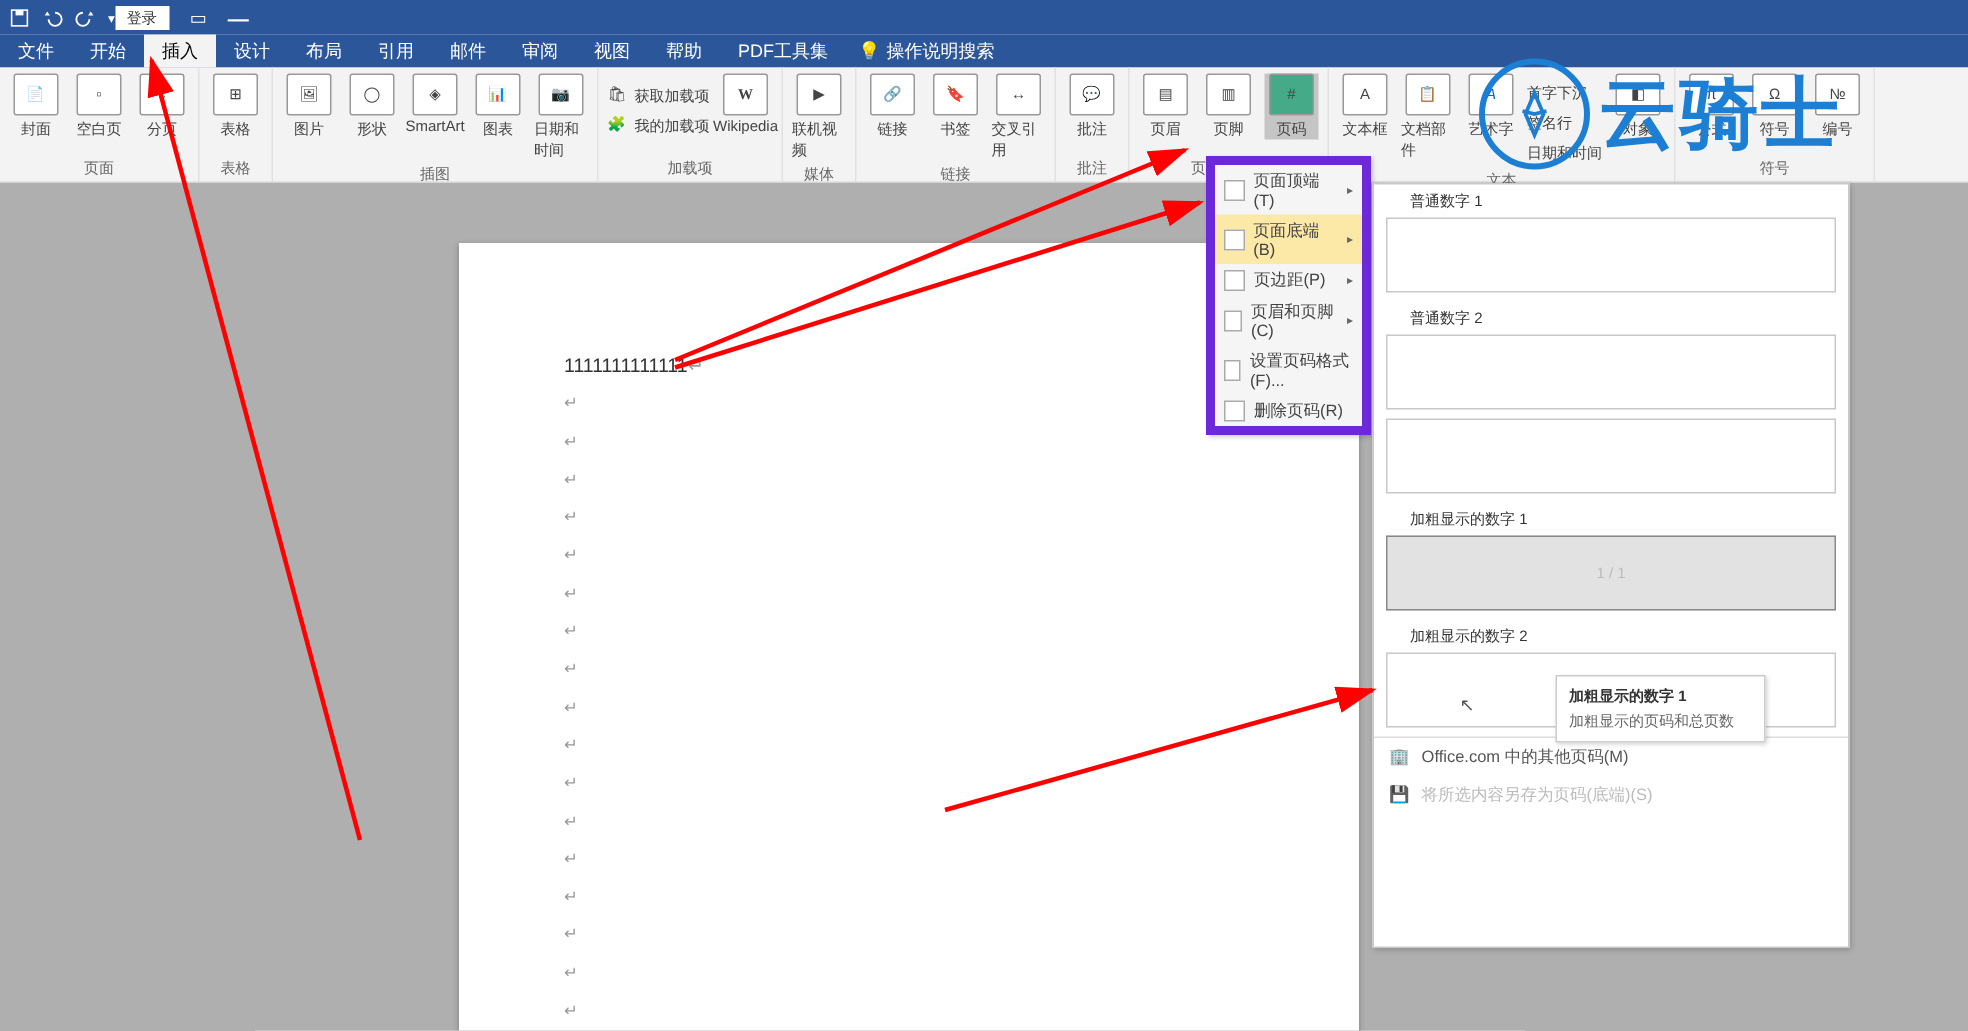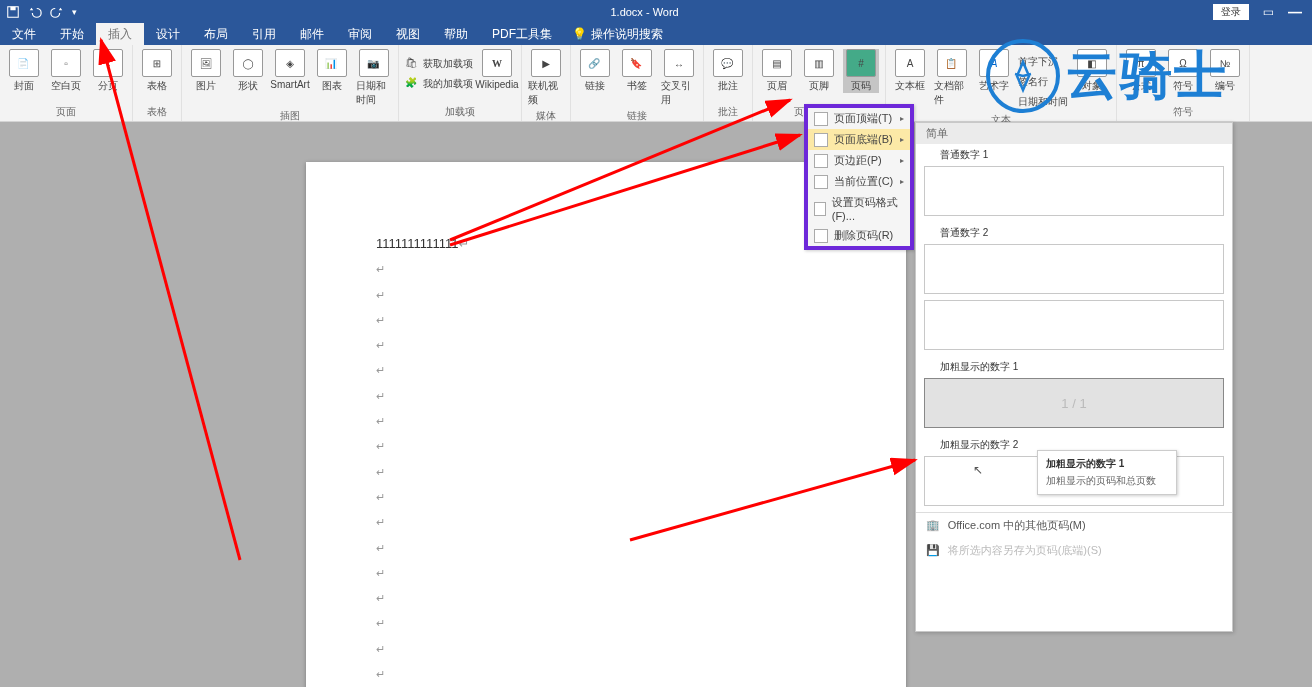--- a/index.html
+++ b/index.html
@@ -5,44 +5,44 @@
 *{margin:0;padding:0;box-sizing:border-box;font-family:"Microsoft YaHei",sans-serif;}
 body{width:1312px;height:687px;background:#e6e6e6;overflow:hidden;position:relative;}
 .titlebar{height:23px;background:#2b579a;color:#fff;display:flex;align-items:center;font-size:11px;}
 .titlebar-left{display:flex;align-items:center;gap:8px;padding-left:6px;}
 .titlebar-center{flex:1;text-align:center;}
 .titlebar-right{display:flex;align-items:center;gap:14px;padding-right:10px;}
 .titlebar-right .login{background:#fff;color:#333;padding:1px 8px;font-size:10px;}
 .qat-icon{width:14px;height:14px;display:inline-block;}
 .menubar{height:22px;background:#2b579a;color:#fff;display:flex;align-items:center;font-size:12px;}
 .menubar .tab{padding:0 12px;height:100%;display:flex;align-items:center;cursor:pointer;}
-.menubar .tab.active{background:#f3f3f3;color:#737373;}
+.menubar .tab.active{background:#f3f3f3;color:#000000;}
 .tell-me{display:flex;align-items:center;gap:4px;margin-left:8px;}
 .ribbon{height:77px;background:#f3f3f3;border-bottom:1px solid #d4d4d4;display:flex;font-size:10px;color:#444;}
 .group{display:flex;flex-direction:column;align-items:center;padding:4px 6px 2px;border-right:1px solid #e1e1e1;}
 .group-items{display:flex;gap:6px;flex:1;align-items:flex-start;}
 .group-label{font-size:10px;color:#666;padding-top:2px;}
 .big-btn{display:flex;flex-direction:column;align-items:center;gap:2px;width:36px;cursor:pointer;}
 .big-btn.active{background:#c5c5c5;}
 .big-icon{width:30px;height:28px;background:#fff;border:1px solid #999;border-radius:2px;display:flex;align-items:center;justify-content:center;}
 .med-btn{display:flex;align-items:center;gap:4px;font-size:10px;cursor:pointer;height:18px;}
 .med-icon{width:14px;height:14px;display:inline-block;}
 .stack{display:flex;flex-direction:column;gap:2px;}
 .workspace{position:absolute;top:122px;left:0;right:0;bottom:0;background:#afafaf;}
 .page{position:absolute;left:306px;top:40px;width:600px;height:800px;background:#fff;box-shadow:0 1px 4px rgba(0,0,0,.3);}
 .page-content{padding:68px 70px;font-size:13px;color:#333;line-height:2.1;}
-.dropdown{position:absolute;left:804px;top:104px;width:110px;background:#f5f5f5;border:4px solid #6d28d9;font-size:11px;color:#444;box-shadow:1px 1px 3px rgba(0,0,0,.2);}
+.dropdown{position:absolute;left:804px;top:104px;width:110px;background:#f5f5f5;border:6px solid #6d28d9;font-size:11px;color:#444;box-shadow:1px 1px 3px rgba(0,0,0,.2);}
 .dropdown-item{display:flex;align-items:center;gap:6px;padding:3px 6px;cursor:pointer;}
 .dropdown-item.highlight{background:#fce9a7;}
 .dropdown-item .arrow{margin-left:auto;font-size:8px;color:#666;}
 .dd-icon{width:14px;height:14px;display:inline-block;background:#fff;border:1px solid #aaa;}
 .gallery{position:absolute;left:915px;top:122px;width:318px;height:510px;background:#fff;border:1px solid #c8c8c8;box-shadow:1px 1px 4px rgba(0,0,0,.2);font-size:11px;overflow:hidden;}
 .gallery-header{background:#ebebeb;color:#666;padding:3px 10px;font-size:11px;}
 .gallery-section{padding:4px 8px 2px;color:#333;font-size:10px;margin-left:16px;}
-.gallery-thumb{margin:2px 8px 6px;height:50px;border:1px solid #c8c8c8;background:#fff;cursor:pointer;display:flex;align-items:center;justify-content:center;font-size:13px;color:#bbb;}
+.gallery-thumb{margin:2px 8px 6px;height:50px;border:1px solid #c8c8c8;background:#fff;cursor:pointer;display:flex;align-items:center;justify-content:center;font-size:10px;color:#bbb;}
 .gallery-thumb.selected{background:#e2e2e2;border:1px solid #888;}
 .gallery-footer{border-top:1px solid #ddd;}
 .gallery-footer-item{display:flex;align-items:center;gap:8px;padding:5px 10px;font-size:11px;color:#555;cursor:pointer;}
 .gallery-footer-item.disabled{color:#bbb;}
 .tooltip{position:absolute;left:1037px;top:450px;width:140px;background:#fff;border:1px solid #ccc;padding:6px 8px;font-size:10px;color:#666;box-shadow:1px 1px 3px rgba(0,0,0,.2);}
 .tooltip-title{font-weight:bold;color:#333;margin-bottom:3px;}
 .watermark{position:absolute;right:6px;top:32px;width:320px;height:88px;display:flex;align-items:center;gap:6px;color:#1d7fd4;font-size:52px;font-weight:bold;letter-spacing:2px;pointer-events:none;}
 .watermark-logo{width:74px;height:74px;border:4px solid #1d7fd4;border-radius:50%;display:flex;align-items:center;justify-content:center;font-size:30px;}
 .arrow-svg{position:absolute;pointer-events:none;}
 .cursor-arrow{position:absolute;left:973px;top:463px;font-size:12px;color:#555;}
@@ -59,21 +59,20 @@
     <span class="qat-icon"><svg viewBox="0 0 16 16">
           <path d="M10 4a5 5 0 1 1-5 5" fill="none" stroke="#fff" stroke-width="1.4"></path>
           <path d="M4 3l2 3-4 0z" fill="#fff"></path>
         </svg></span>
     <span class="qat-icon"><svg viewBox="0 0 16 16">
           <path d="M6 4a5 5 0 1 0 5 5" fill="none" stroke="#fff" stroke-width="1.4"></path>
           <path d="M12 3l-2 3 4 0z" fill="#fff"></path>
         </svg></span>
     <span style="color:#fff;font-size:9px">▾</span>
   </div>
-  <div class="titlebar-center">1.docx - Word</div>
   <div class="titlebar-right">
     <span class="login">登录</span>
     <span style="font-size:12px">▭</span>
     <span style="font-size:14px;font-weight:bold">—</span>
   </div>
 </div>
 
 <div class="menubar">
   <div class="tab">文件</div>
   <div class="tab">开始</div>
@@ -286,35 +285,34 @@
       <span>页面底端(B)</span>
       <span class="arrow">▸</span>
     </div>
   <div class="dropdown-item">
       <span class="dd-icon"></span>
       <span>页边距(P)</span>
       <span class="arrow">▸</span>
     </div>
   <div class="dropdown-item">
       <span class="dd-icon"></span>
-      <span>当前位置(C)</span>
+      <span>页眉和页脚(C)</span>
       <span class="arrow">▸</span>
     </div>
   <div class="dropdown-item">
       <span class="dd-icon"></span>
       <span>设置页码格式(F)...</span>
     </div>
   <div class="dropdown-item">
       <span class="dd-icon"></span>
       <span>删除页码(R)</span>
     </div>
 </div>
 
 <div class="gallery">
-  <div class="gallery-header">简单</div>
   <div class="gallery-section">普通数字 1</div>
   <div class="gallery-thumb"></div>
   <div class="gallery-section">普通数字 2</div>
   <div class="gallery-thumb"></div>
   <div class="gallery-thumb"></div>
   <div class="gallery-section">加粗显示的数字 1</div>
   <div class="gallery-thumb selected">1 / 1</div>
   <div class="gallery-section">加粗显示的数字 2</div>
   <div class="gallery-thumb">1 / 1</div>
   <div class="gallery-footer">

